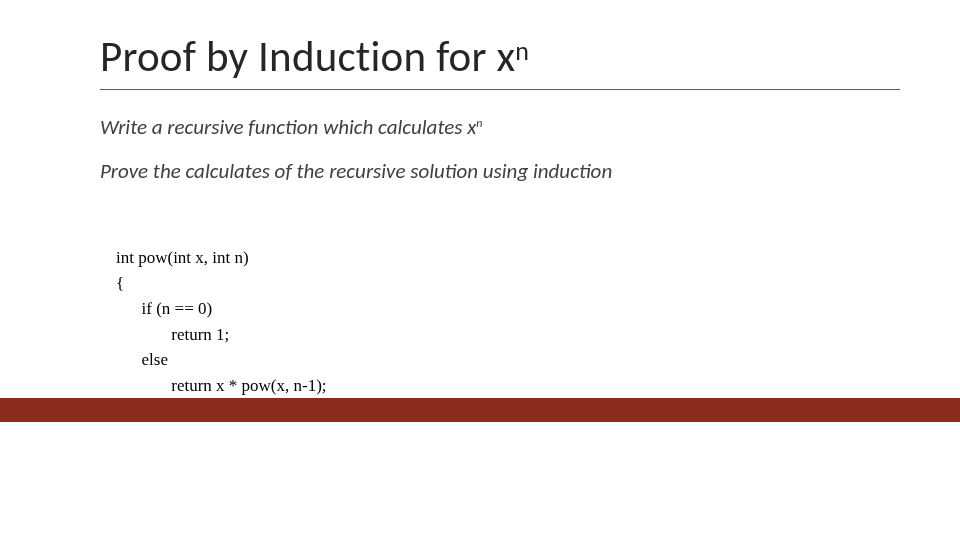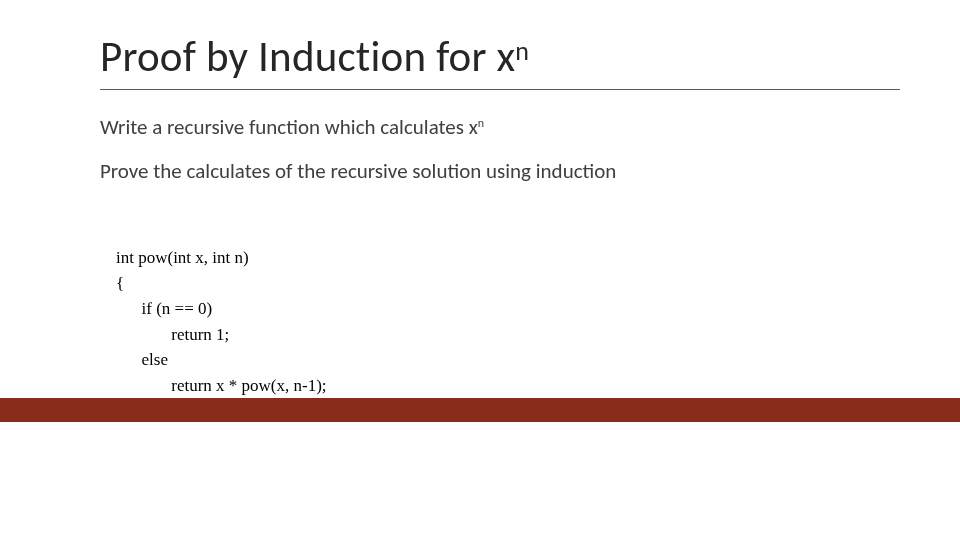--- a/index.html
+++ b/index.html
@@ -40,20 +40,21 @@
   }
   .body-text {
     position: absolute;
     left: 100px;
     top: 112px;
     right: 60px;
     font-size: 21px;
     color: #404040;
     font-weight: 400;
     line-height: 1.45;
+    font-style: italic;
   }
   .body-text p { margin: 0 0 14px 0; }
   .body-text sup {
     font-size: 12px;
     vertical-align: super;
     position: relative;
     top: 1px;
   }
   .code-block {
     position: absolute;

